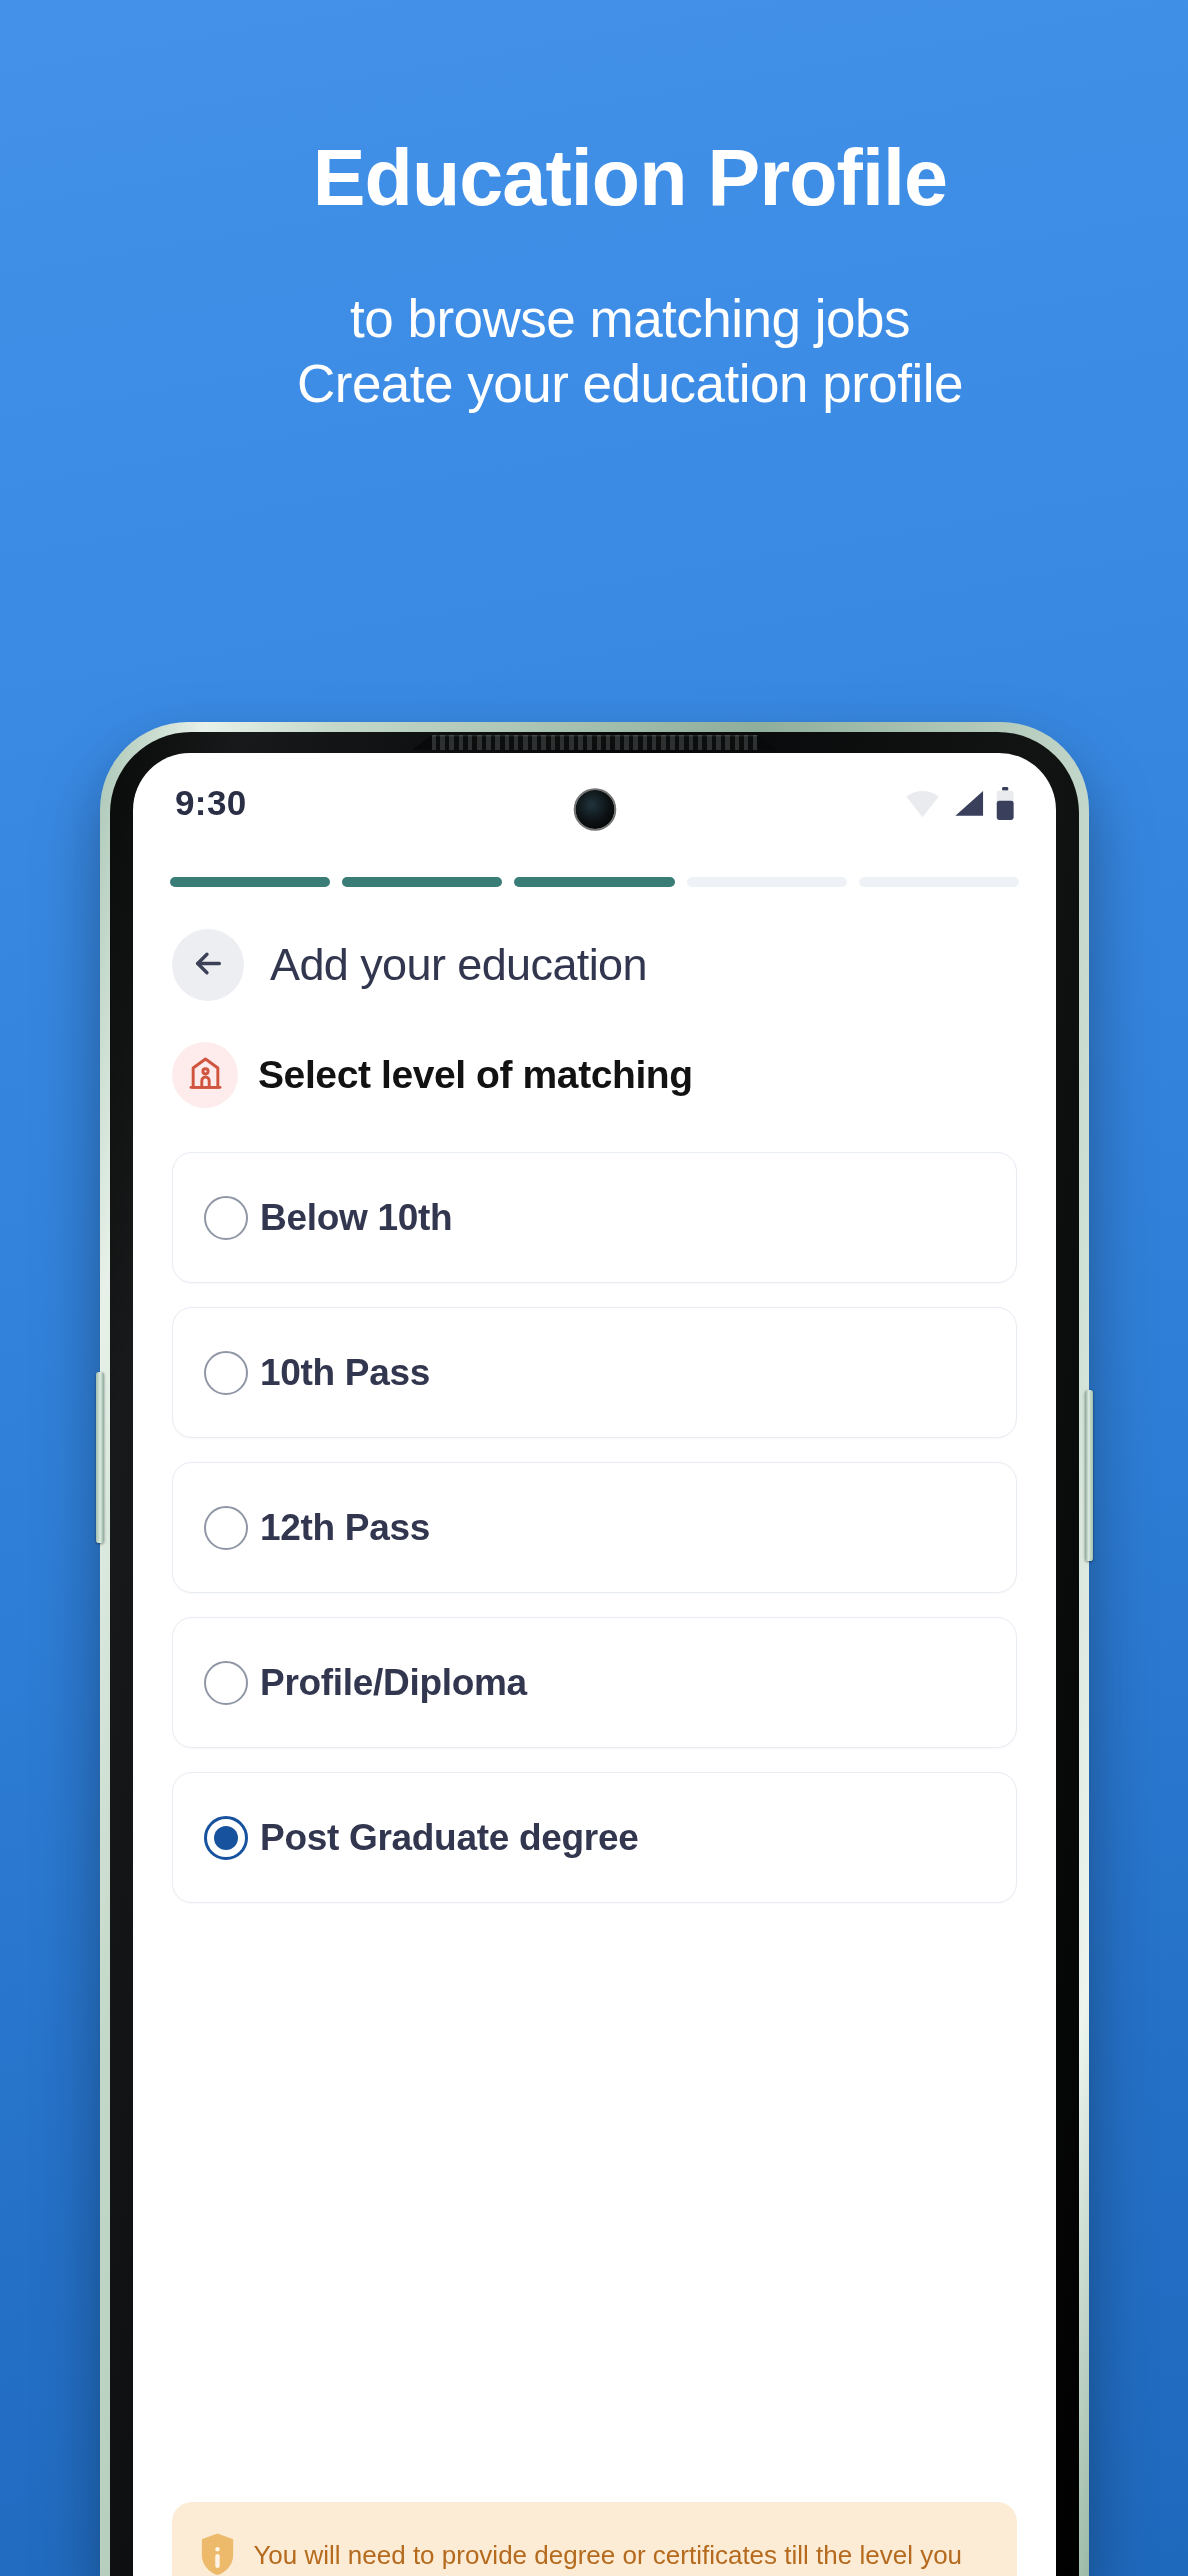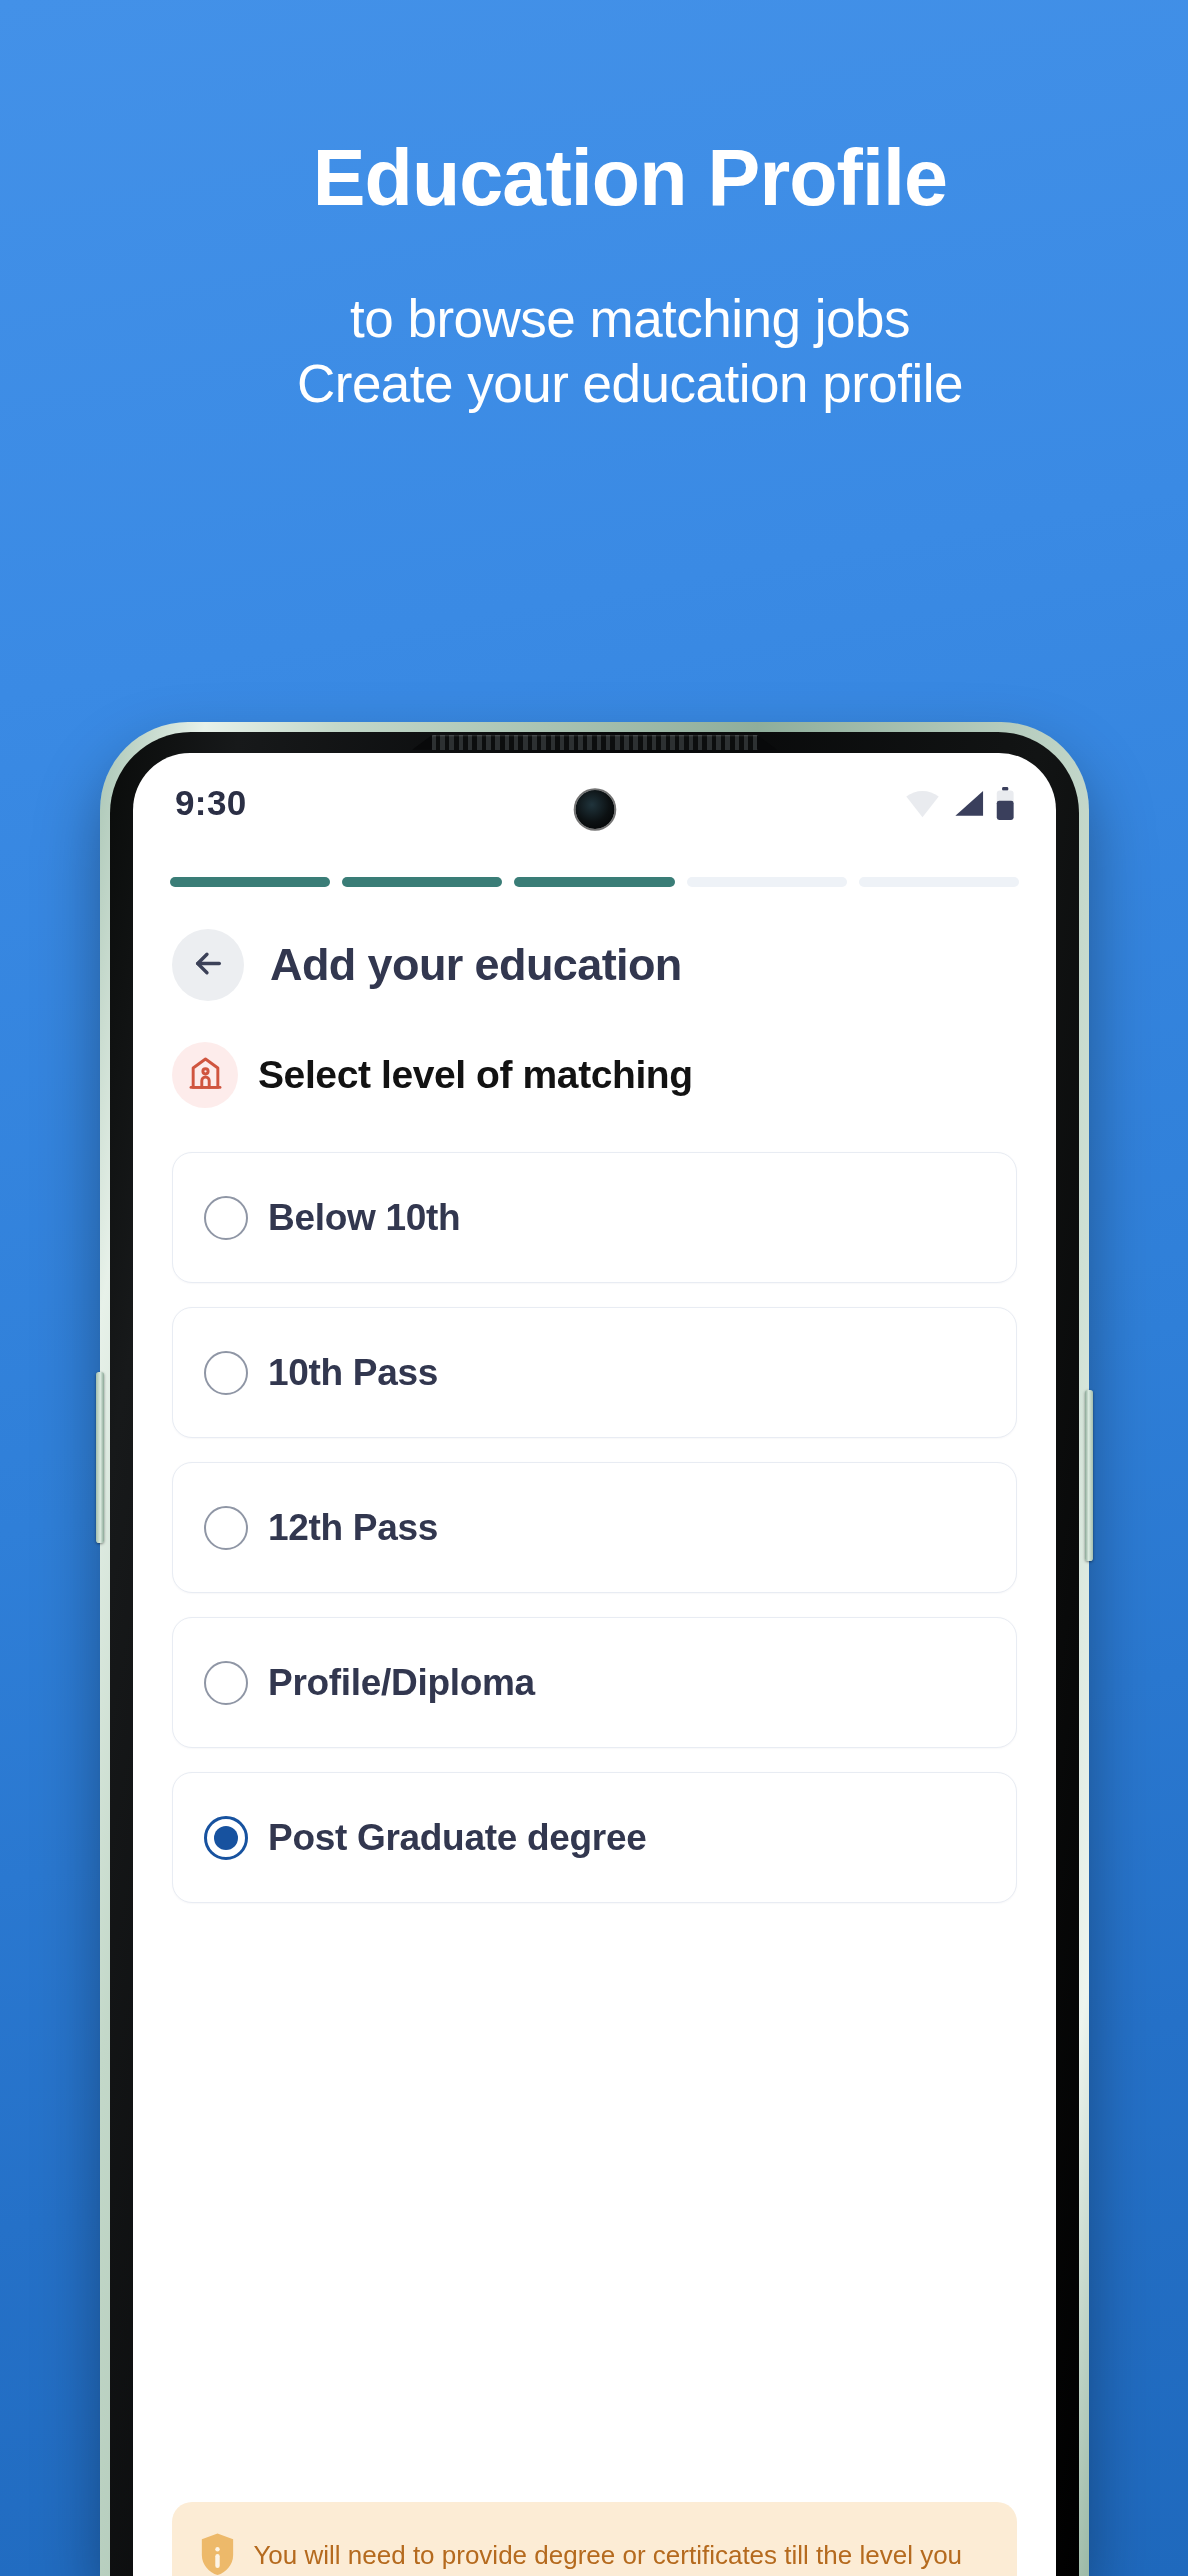--- a/index.html
+++ b/index.html
@@ -105,38 +105,38 @@
   
   .nav {
     display:flex; align-items:center; gap:26px; padding:42px 39px 0 39px;
   }
   .back-btn {
     width:72px; height:72px; border-radius:50%;
     background:#eceef1; display:flex; align-items:center; justify-content:center;
     flex:none;
   }
   .back-btn svg { width:37px; height:37px; }
-  .nav-title { font-size:45px; font-weight:bold; color:#32374f; letter-spacing:-0.6px; }
+  .nav-title { font-size:45px; font-weight:normal; color:#32374f; letter-spacing:-0.6px; }
 
   
   .section {
     display:flex; align-items:center; gap:20px; padding:41px 39px 0 39px;
   }
   .sec-ico {
     width:66px; height:66px; border-radius:50%; background:#fdeceb;
     display:flex; align-items:center; justify-content:center; flex:none;
   }
   .sec-ico svg { width:37px; height:37px; }
   .sec-text { font-size:39px; font-weight:600; color:#121212; letter-spacing:-0.4px; }
 
   
   .options { padding:44px 39px 0 39px; display:flex; flex-direction:column; gap:24px; }
   .opt {
     height:131px; border:1.8px solid #e8ecf3; border-radius:20px;
-    background:#ffffff; display:flex; align-items:center; gap:20px;
+    background:#ffffff; display:flex; align-items:center; gap:12px;
     padding:0 31px;
     box-shadow:0 0.9px 1.8px rgba(18,32,64,.03);
   }
   .radio {
     width:44px; height:44px; border-radius:50%;
     border:2.8px solid #8f96a5; flex:none;
     display:flex; align-items:center; justify-content:center;
   }
   .radio.sel { border-color:#17529f; border-width:3.7px; }
   .radio.sel .dot {

